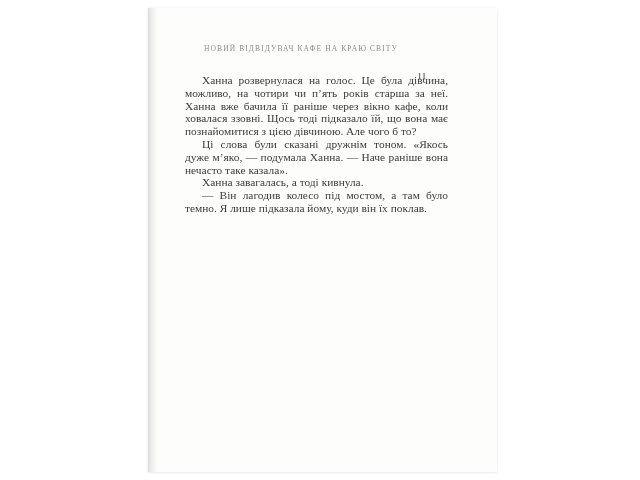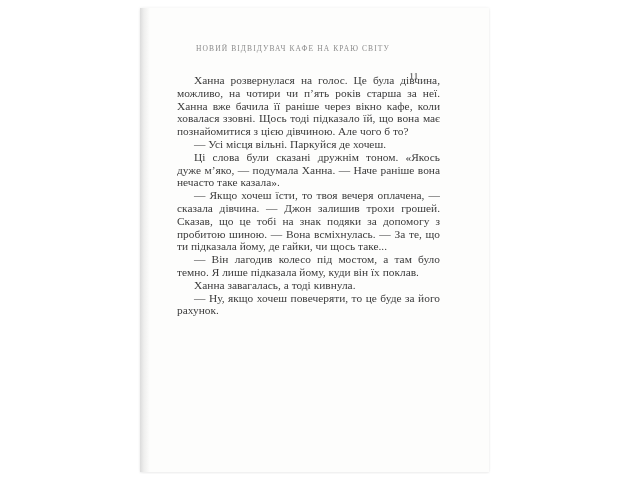--- a/index.html
+++ b/index.html
@@ -6,21 +6,21 @@
     margin: 0;
     padding: 0;
     width: 640px;
     height: 480px;
     background: #ffffff;
     font-family: "Liberation Serif", serif;
     overflow: hidden;
   }
   .book-page {
     position: absolute;
-    left: 140px;
+    left: 148px;
     top: 8px;
     width: 349px;
     height: 464px;
     background: #fdfdfc;
     box-shadow: 0 0 3px rgba(0,0,0,0.07), 0 1px 2px rgba(0,0,0,0.05);
   }
   .spine {
     position: absolute;
     left: 0;
     top: 0;
@@ -77,20 +77,17 @@
 <div class="book-page">
   <div class="spine"></div>
 
   <div class="running-header">
     <span class="running-title">НОВИЙ ВІДВІДУВАЧ КАФЕ НА КРАЮ СВІТУ</span>
     <span class="page-number">11</span>
   </div>
 
   <div class="page-text">
     <p>Ханна розвернулася на голос. Це була дівчина, можливо, на чотири чи п’ять років старша за неї. Ханна вже бачила її раніше через вікно кафе, коли ховалася ззовні. Щось тоді підказало їй, що вона має познайомитися з цією дівчиною. Але чого б то?</p>
-    <p>— Усі місця вільні. Паркуйся де хочеш.</p>
     <p>Ці слова були сказані дружнім тоном. «Якось дуже м’яко, — подумала Ханна. — Наче раніше вона нечасто таке казала».</p>
-    <p>— Якщо хочеш їсти, то твоя вечеря оплачена, — сказала дівчина. — Джон залишив трохи грошей. Сказав, що це тобі на знак подяки за допомогу з пробитою шиною. — Вона всміхнулась. — За те, що ти підказала йому, де гайки, чи щось таке...</p>
+    <p>Ханна завагалась, а тоді кивнула.</p>
     <p>— Він лагодив колесо під мостом, а там було темно. Я лише підказала йому, куди він їх поклав.</p>
-    <p>Ханна завагалась, а тоді кивнула.</p>
-    <p>— Ну, якщо хочеш повечеряти, то це буде за його рахунок.</p>
   </div>
 </div>
 
 </body></html>

